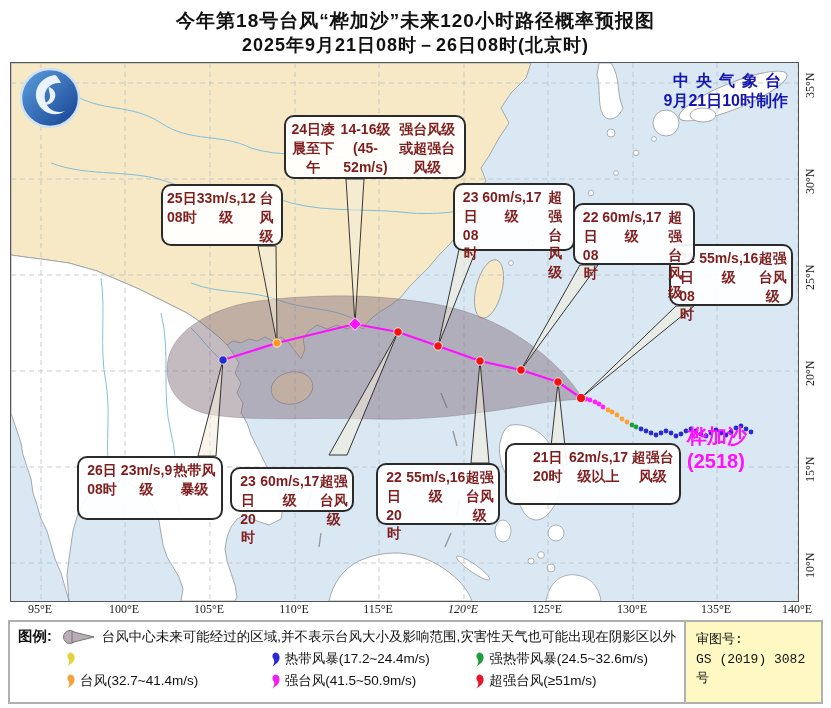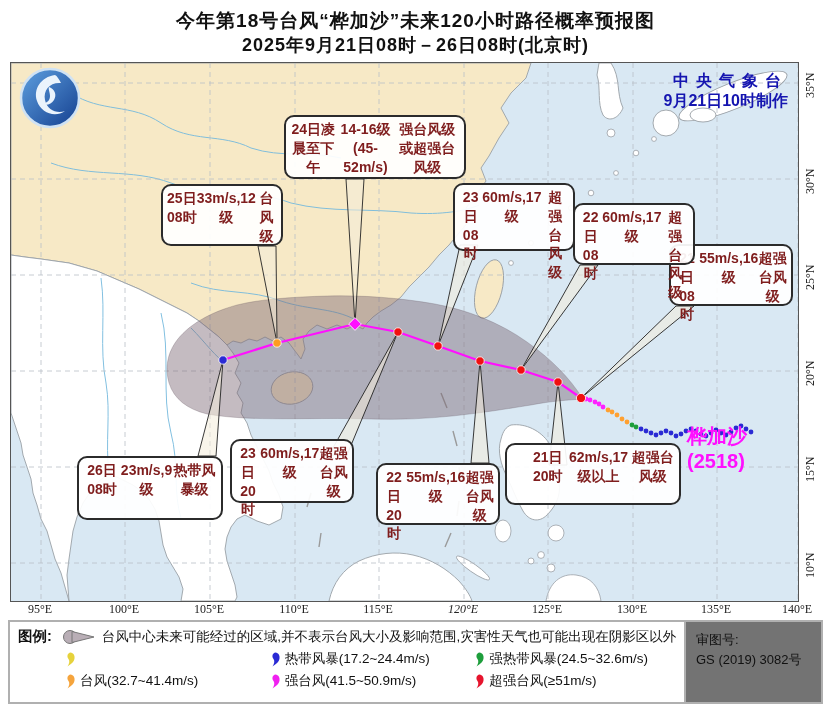--- a/index.html
+++ b/index.html
@@ -23,22 +23,22 @@
   .storm-name{position:absolute;color:#ff10ff;font-weight:bold;font-size:20px;}
   .lon-label{position:absolute;width:44px;text-align:center;font-size:12px;color:#222;
              font-family:"Liberation Serif","DejaVu Serif",serif;}
   .lat-label{position:absolute;font-size:12px;color:#222;white-space:nowrap;
              font-family:"Liberation Serif","DejaVu Serif",serif;
              transform:rotate(-90deg);transform-origin:0 0;}
   .legend{position:absolute;left:8px;top:620px;width:815px;height:84px;display:flex;}
   .legend-main{width:678px;height:100%;border:2px solid #b0b0b0;box-sizing:border-box;
                background:#fff;padding:5px 6px 4px 8px;}
   .legend-side{width:137px;height:100%;border:2px solid #b0b0b0;border-left:none;
-               box-sizing:border-box;background:#737373;padding:8px 6px 4px 10px;
-               font-size:13px;color:#111;line-height:1.5;}
+               box-sizing:border-box;background:#fef9c3;padding:8px 6px 4px 10px;
+               font-size:13px;color:#111;line-height:1.5;font-family:Liberation Mono, monospace;}
   .legend-row1{display:flex;align-items:center;font-size:13.5px;color:#111;}
   .legend-title{font-weight:bold;font-size:14.5px;margin-right:8px;}
   .cone-icon{margin:0 6px 0 2px;flex:none;}
   .legend-items{display:flex;margin-left:46px;margin-top:4px;}
   .legend-item{display:flex;align-items:center;font-size:13.5px;color:#111;width:213px;}
   .legend-item svg{margin-right:5px;flex:none;}
 </style>
 </head>
 <body>
 
@@ -250,21 +250,21 @@
         <div class="callout" style="left: 150px; top: 121px; width: 122px; height: 62px;">
           <div>25日08时</div>
           <div>33m/s,12级</div>
           <div>台风级</div>
         </div>
         <div class="callout" style="left: 66px; top: 393px; width: 146px; height: 64px;">
           <div>26日08时</div>
           <div>23m/s,9级</div>
           <div>热带风暴级</div>
         </div>
-        <div class="callout" style="left: 219px; top: 376px; width: 124px; height: 64px;">
+        <div class="callout" style="left: 219px; top: 404px; width: 124px; height: 45px;">
           <div>23日20时</div>
           <div>60m/s,17级</div>
           <div>超强台风级</div>
         </div>
         <div class="callout" style="left: 365px; top: 400px; width: 124px; height: 62px;">
           <div>22日20时</div>
           <div>55m/s,16级</div>
           <div>超强台风级</div>
         </div>
         <div class="callout" style="left: 494px; top: 380px; width: 176px; height: 62px; padding-left: 22px;">

